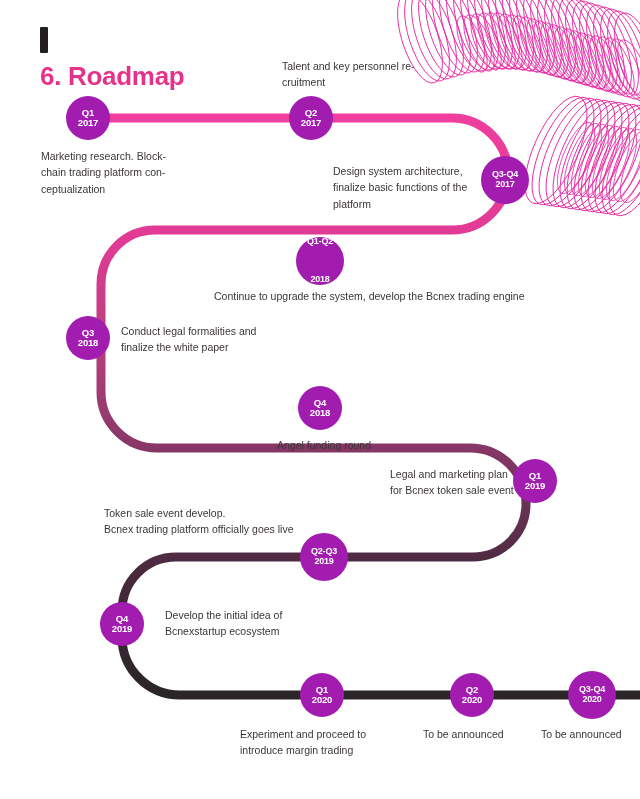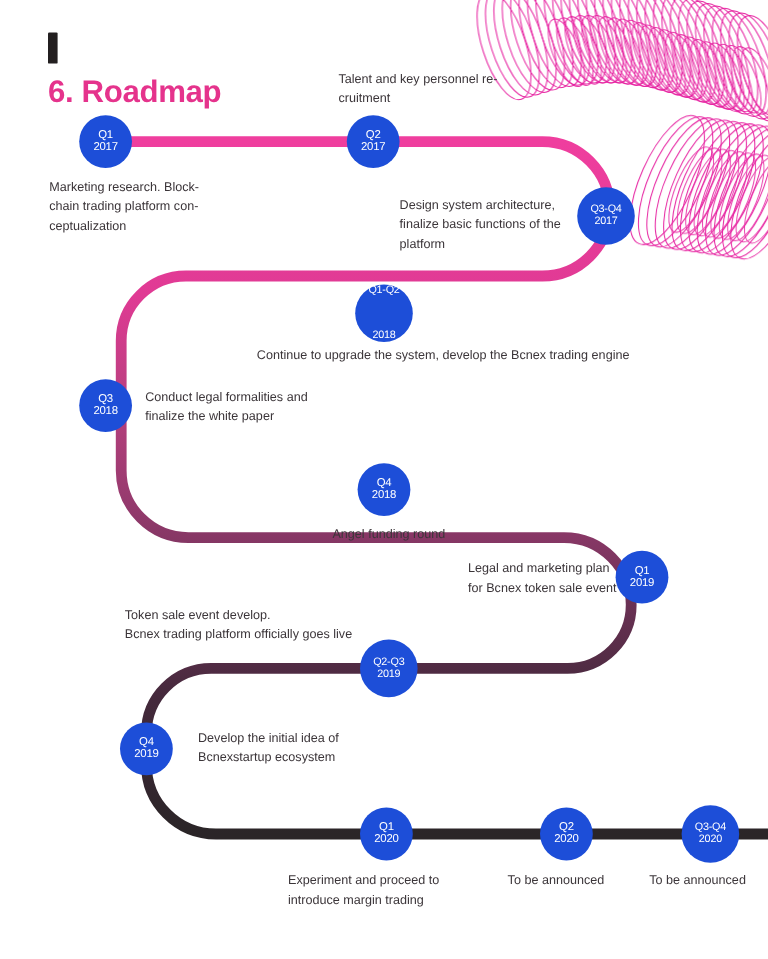--- a/index.html
+++ b/index.html
@@ -20,24 +20,24 @@
   .title-bar{width:8px;height:26px;background:#231f20;border-radius:1px;}
   .title-text{font-size:26px;font-weight:bold;color:#e5338c;letter-spacing:-0.3px;line-height:1;}
 
   
   .path-layer{position:absolute;left:0;top:0;width:640px;height:799px;}
 
   
   .node{
     position:absolute;
     border-radius:50%;
-    background:#1d4ed8;
+    background:#a21caf;
     color:#ffffff;
     display:flex;flex-direction:column;align-items:center;justify-content:center;
-    font-size:9.5px;font-weight:normal;line-height:1.08;
+    font-size:9.5px;font-weight:bold;line-height:1.08;
     text-align:center;
     letter-spacing:-0.2px;
     z-index:5;
   }
   .node .q{display:block;}
   .node .yr{display:block;}
   .node.wide{font-size:9px;}
 
   
   .cap{

